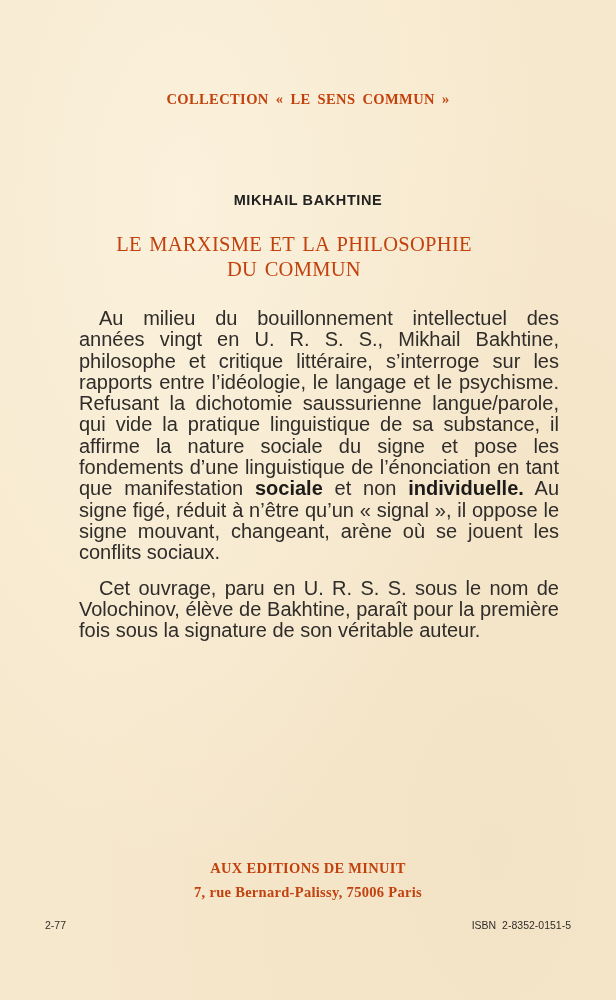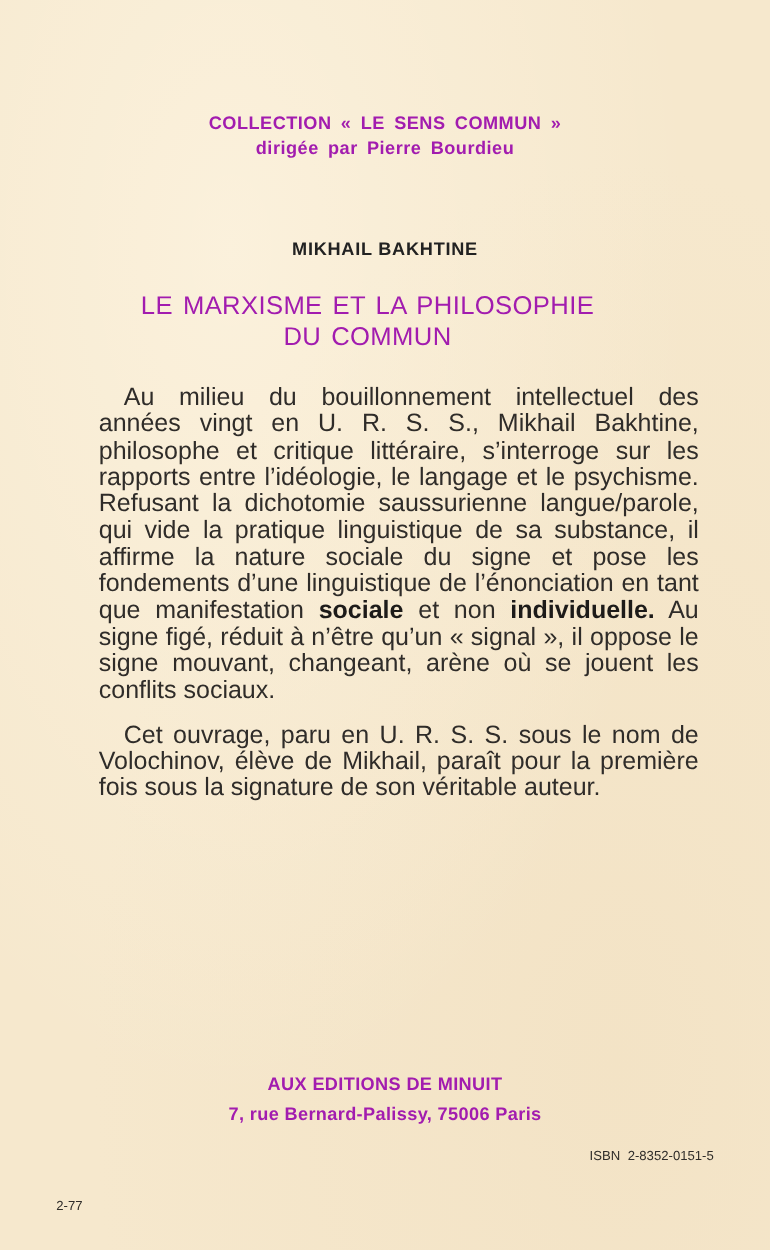--- a/index.html
+++ b/index.html
@@ -5,21 +5,21 @@
   html, body { margin: 0; padding: 0; }
   body {
     width: 616px; height: 1000px; overflow: hidden;
     background: #f6e8cd;
     background-image: radial-gradient(ellipse at 30% 20%, rgba(255,248,232,0.55), rgba(246,232,205,0) 60%),
                       radial-gradient(ellipse at 80% 85%, rgba(240,222,190,0.5), rgba(246,232,205,0) 60%);
     font-family: "Liberation Sans", sans-serif;
     color: #2f2c29;
     position: relative;
   }
-  .orange { color: #a21caf; }
+  .orange { color: #c2410c; font-family: Liberation Serif, serif; }
   .collection {
     position: absolute; top: 89px; left: 0; width: 616px;
     text-align: center; font-weight: bold; font-size: 14.5px;
     line-height: 20px; letter-spacing: 0.4px; word-spacing: 3px;
   }
   .author {
     position: absolute; top: 192px; left: 0; width: 616px;
     text-align: center; font-weight: bold; font-size: 14.5px;
     letter-spacing: 0.6px; color: #222;
   }
@@ -34,45 +34,44 @@
     color: #2f2c29;
   }
   .body-text p { margin: 0 0 14px 0; text-indent: 20px; }
   .body-text b { color: #1d1b19; }
   .publisher {
     position: absolute; top: 856px; left: 0; width: 616px;
     text-align: center; font-weight: bold; font-size: 14.5px;
     line-height: 24px; letter-spacing: 0.3px;
   }
   .code {
-    position: absolute; top: 919px; left: 45px; font-size: 10.5px; color: #2f2c29; margin-top: 40px;
+    position: absolute; top: 919px; left: 45px; font-size: 10.5px; color: #2f2c29;
   }
   .isbn {
     position: absolute; top: 919px; right: 45px; font-size: 10.5px; color: #2f2c29;
     word-spacing: 3px;
   }
 </style>
 </head>
 <body>
 
 <div class="collection orange">
   <div>COLLECTION « LE SENS COMMUN »</div>
-  <div>dirigée par Pierre Bourdieu</div>
 </div>
 
 <div class="author">MIKHAIL BAKHTINE</div>
 
 <div class="title orange">
   <div>LE MARXISME ET LA PHILOSOPHIE</div>
   <div>DU COMMUN</div>
 </div>
 
 <div class="body-text">
   <p><span>Au milieu du bouillonnement intellectuel des années vingt en U. R. S. S., Mikhail Bakhtine, philosophe et critique littéraire, s’interroge sur les rapports entre l’idéologie, le langage et le psychisme. Refusant la dichotomie saussurienne langue/parole, qui vide la pratique linguistique de sa substance, il affirme la nature sociale du signe et pose les fondements d’une linguistique de l’énonciation en tant que manifestation </span><b>sociale</b><span> et non </span><b>individuelle.</b><span> Au signe figé, réduit à n’être qu’un « signal », il oppose le signe mouvant, changeant, arène où se jouent les conflits sociaux.</span></p>
-  <p>Cet ouvrage, paru en U. R. S. S. sous le nom de Volochinov, élève de Mikhail, paraît pour la première fois sous la signature de son véritable auteur.</p>
+  <p>Cet ouvrage, paru en U. R. S. S. sous le nom de Volochinov, élève de Bakhtine, paraît pour la première fois sous la signature de son véritable auteur.</p>
 </div>
 
 <div class="publisher orange">
   <div>AUX EDITIONS DE MINUIT</div>
   <div>7, rue Bernard-Palissy, 75006 Paris</div>
 </div>
 
 <div class="code">2-77</div>
 <div class="isbn">ISBN 2-8352-0151-5</div>
 

